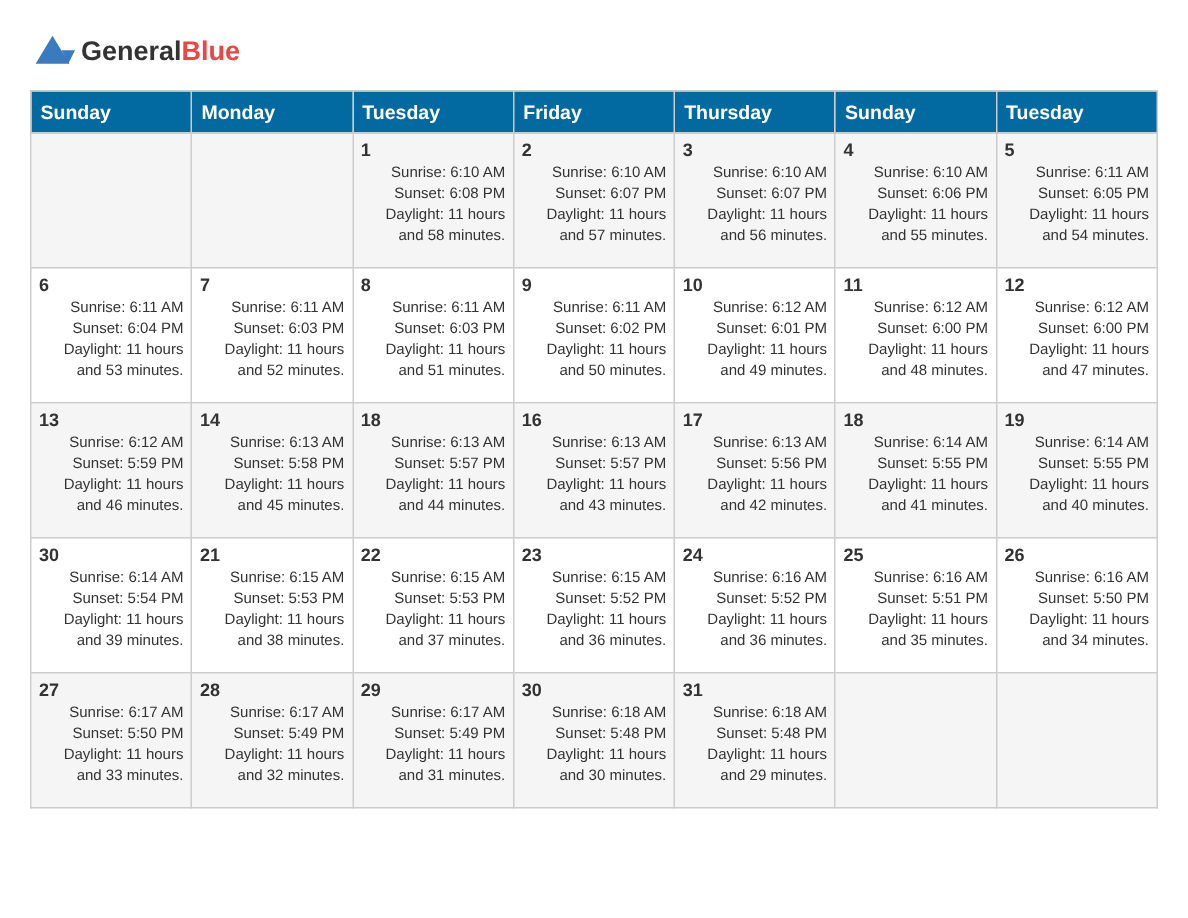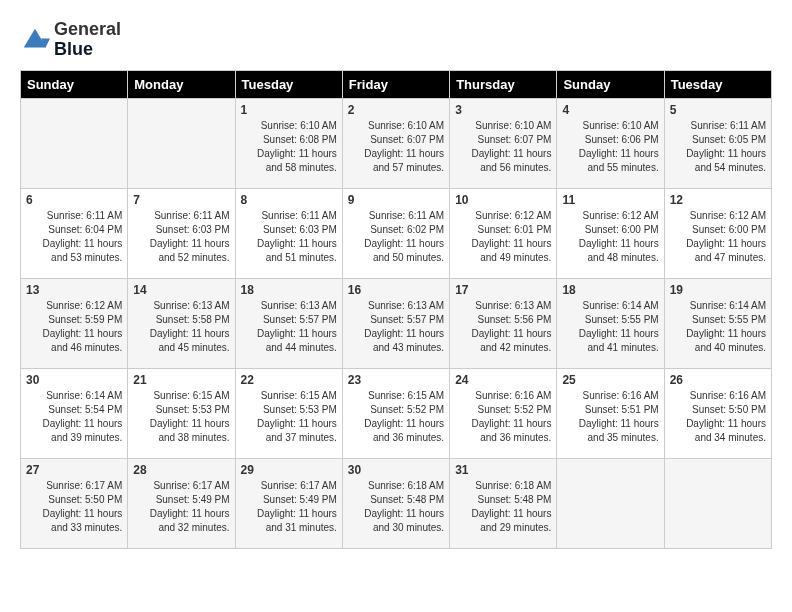--- a/index.html
+++ b/index.html
@@ -15,32 +15,32 @@
       justify-content: space-between;
       align-items: flex-start;
       margin-bottom: 10px;
     }
     .logo {
       display: flex;
       align-items: center;
     }
     .logo-text {
       display: flex;
-      flex-direction: column;
+      flex-direction: row;
       line-height: 1.1;
     }
     .logo-general {
       font-size: 18px;
       font-weight: bold;
       color: #333;
     }
     .logo-blue {
       font-size: 18px;
       font-weight: bold;
-      color: #0f172a;
+      color: #ef4444;
     }
     .logo-icon {
       width: 30px;
       height: 30px;
       margin-right: 4px;
     }
     .title-area {
       text-align: right;
     }
     .month-title {
@@ -50,21 +50,21 @@
     }
     .location {
       font-size: 16px;
       color: #444;
     }
     table {
       width: 100%;
       border-collapse: collapse;
     }
     thead tr th {
-      background-color: #000000;
+      background-color: #0369a1;
       color: white;
       font-size: 13px;
       font-weight: bold;
       padding: 6px 6px;
       text-align: left;
       border: 1px solid #ccc;
     }
     tbody tr td {
       width: 14.28%;
       vertical-align: top;

